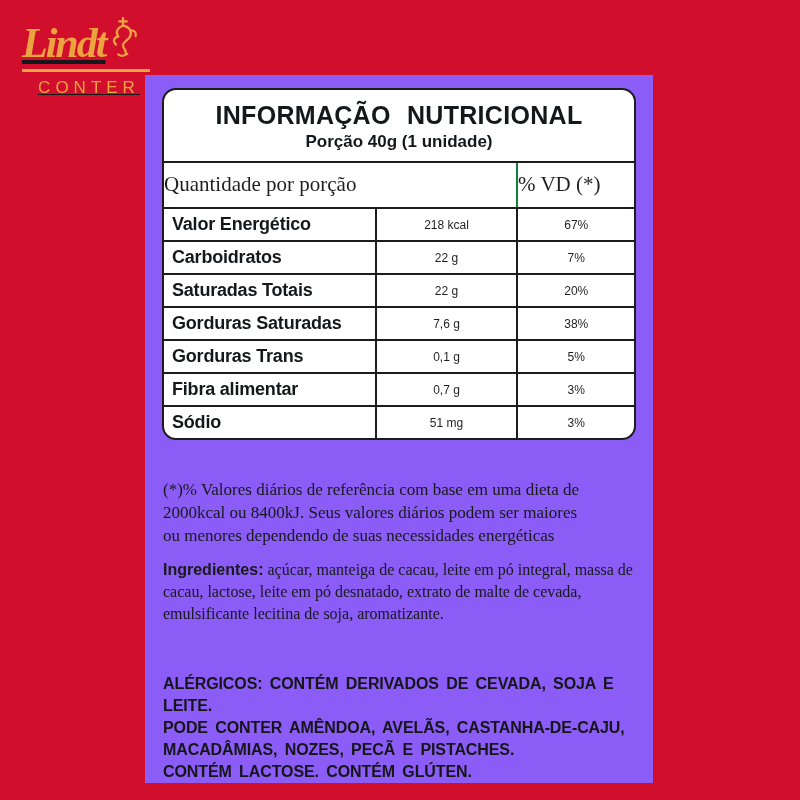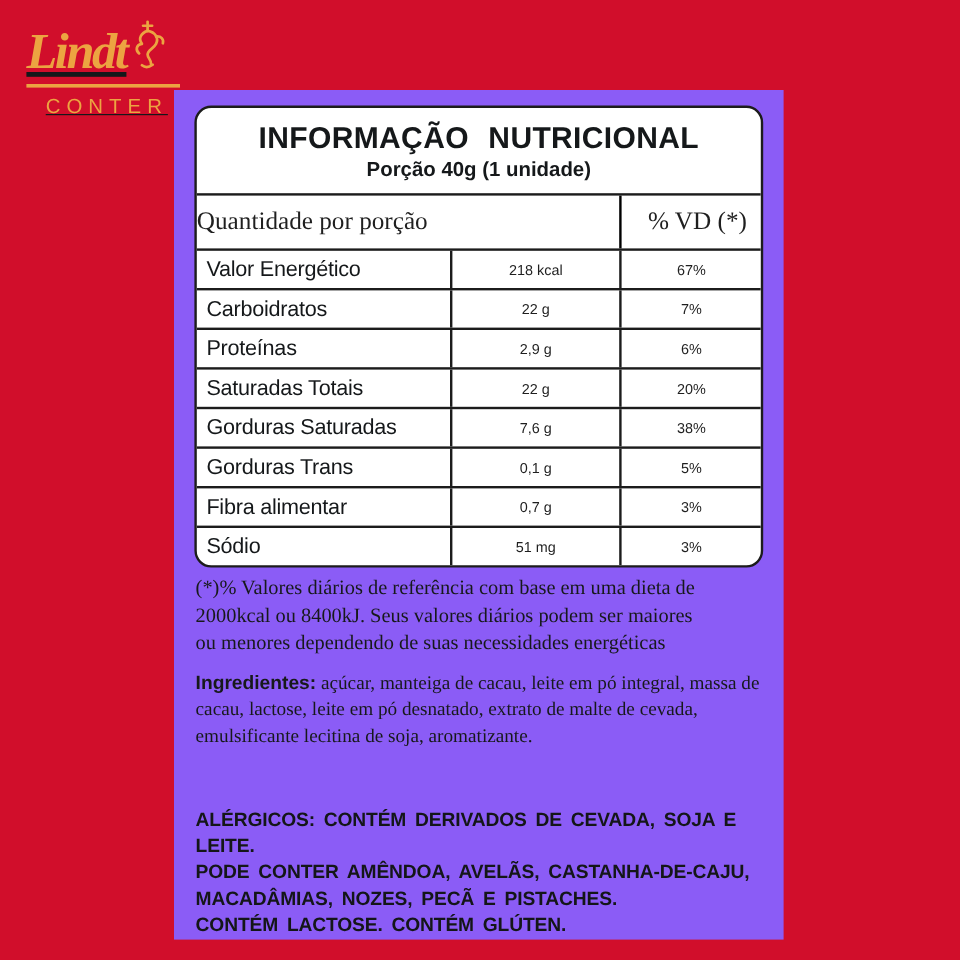--- a/index.html
+++ b/index.html
@@ -53,27 +53,27 @@
   }
   .nhead {
     display: grid; grid-template-columns: 74.9% 1fr;
     border-top: 2px solid #1c1c1c;
   }
   .nhead-qty, .nhead-dv {
     font-family: "Liberation Serif", serif;
     font-size: 21px; text-align: left;
     padding: 9px 0 10px 0; color: #1f1f1f;
   }
-  .nhead-dv { border-left: 2px solid #000000; padding-left: 22px; }
+  .nhead-dv { border-left: 2px solid #15803d; }
   .nrow {
     display: grid; grid-template-columns: 44.8% 30.2% 1fr;
     border-top: 2px solid #1c1c1c; min-height: 31px;
   }
   .c-label {
-    font-weight: normal; font-size: 18px;
+    font-weight: bold; font-size: 18px;
     padding: 4px 20px 4px 8px;
     display: flex; align-items: center;
     letter-spacing: -0.2px;
     border-radius: 11px;
   }
   .c-amt, .c-dv {
     font-family: Liberation Sans, sans-serif;
     font-size: 12px; color: #1f1f1f;
     border-left: 2px solid #1c1c1c;
     display: flex; align-items: center; justify-content: center;
@@ -143,25 +143,20 @@
           <div class="c-label">Valor Energético</div>
           <div class="c-amt">218 kcal</div>
           <div class="c-dv">67%</div>
         </div>
         <div class="nrow">
           <div class="c-label">Carboidratos</div>
           <div class="c-amt">22 g</div>
           <div class="c-dv">7%</div>
         </div>
         <div class="nrow">
-          <div class="c-label">Proteínas</div>
-          <div class="c-amt">2,9 g</div>
-          <div class="c-dv">6%</div>
-        </div>
-        <div class="nrow">
           <div class="c-label">Saturadas Totais</div>
           <div class="c-amt">22 g</div>
           <div class="c-dv">20%</div>
         </div>
         <div class="nrow">
           <div class="c-label">Gorduras Saturadas</div>
           <div class="c-amt">7,6 g</div>
           <div class="c-dv">38%</div>
         </div>
         <div class="nrow">

